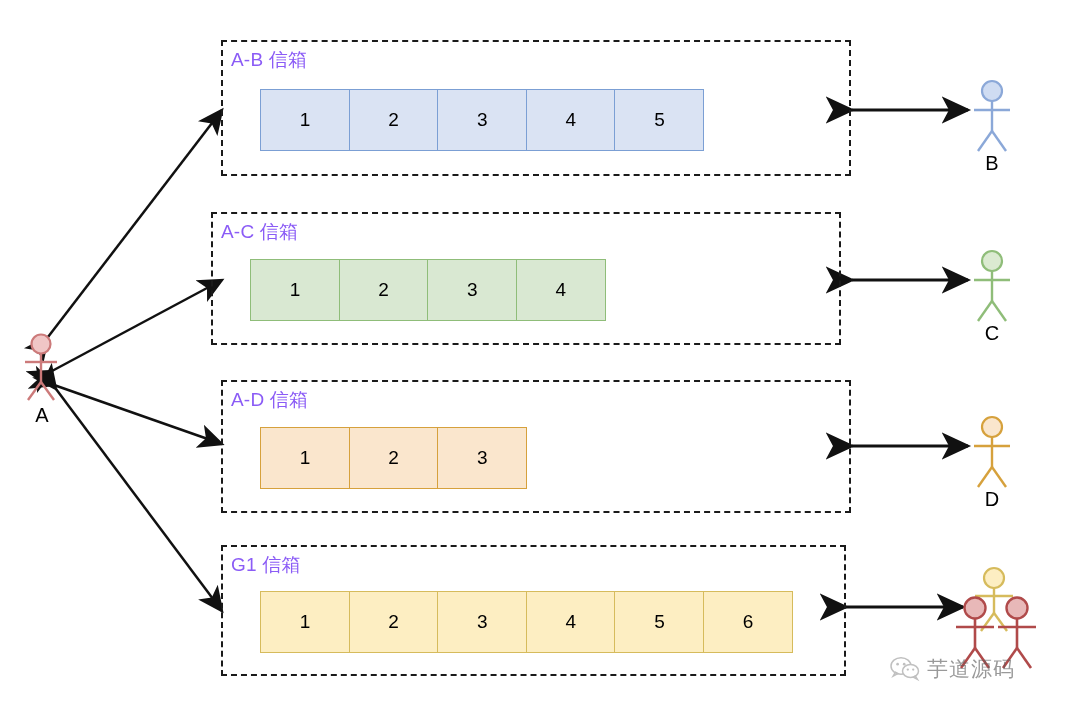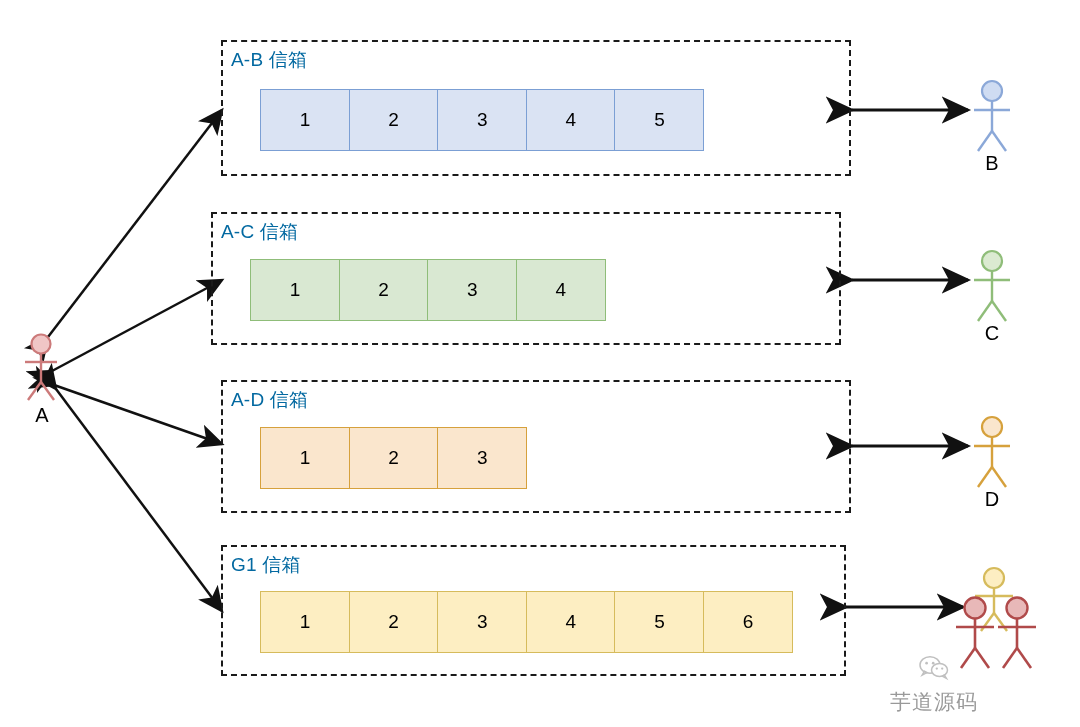--- a/index.html
+++ b/index.html
@@ -31,21 +31,21 @@
     border: 2.4px dashed #1a1a1a;
     box-sizing: border-box;
     background: transparent;
   }
   .mailbox-title {
     position: absolute;
     left: 8px;
     top: 6px;
     font-size: 19px;
     line-height: 24px;
-    color: #0369a1;
+    color: #8b5cf6;
     white-space: nowrap;
     letter-spacing: 0.2px;
   }
   .cells {
     position: absolute;
     display: flex;
     left: 37px;
   }
   .cell {
     width: 90px;
@@ -71,21 +71,20 @@
   }
   
   .watermark {
     position: absolute;
     left: 890px;
     top: 655px;
     display: flex;
     align-items: center;
     gap: 7px;
     opacity: 0.62;
-    flex-direction: column;
   }
   .wm-text {
     font-size: 21px;
     color: #5c5c5c;
     letter-spacing: 1px;
     white-space: nowrap;
   }
 </style>
 </head>
 <body>

